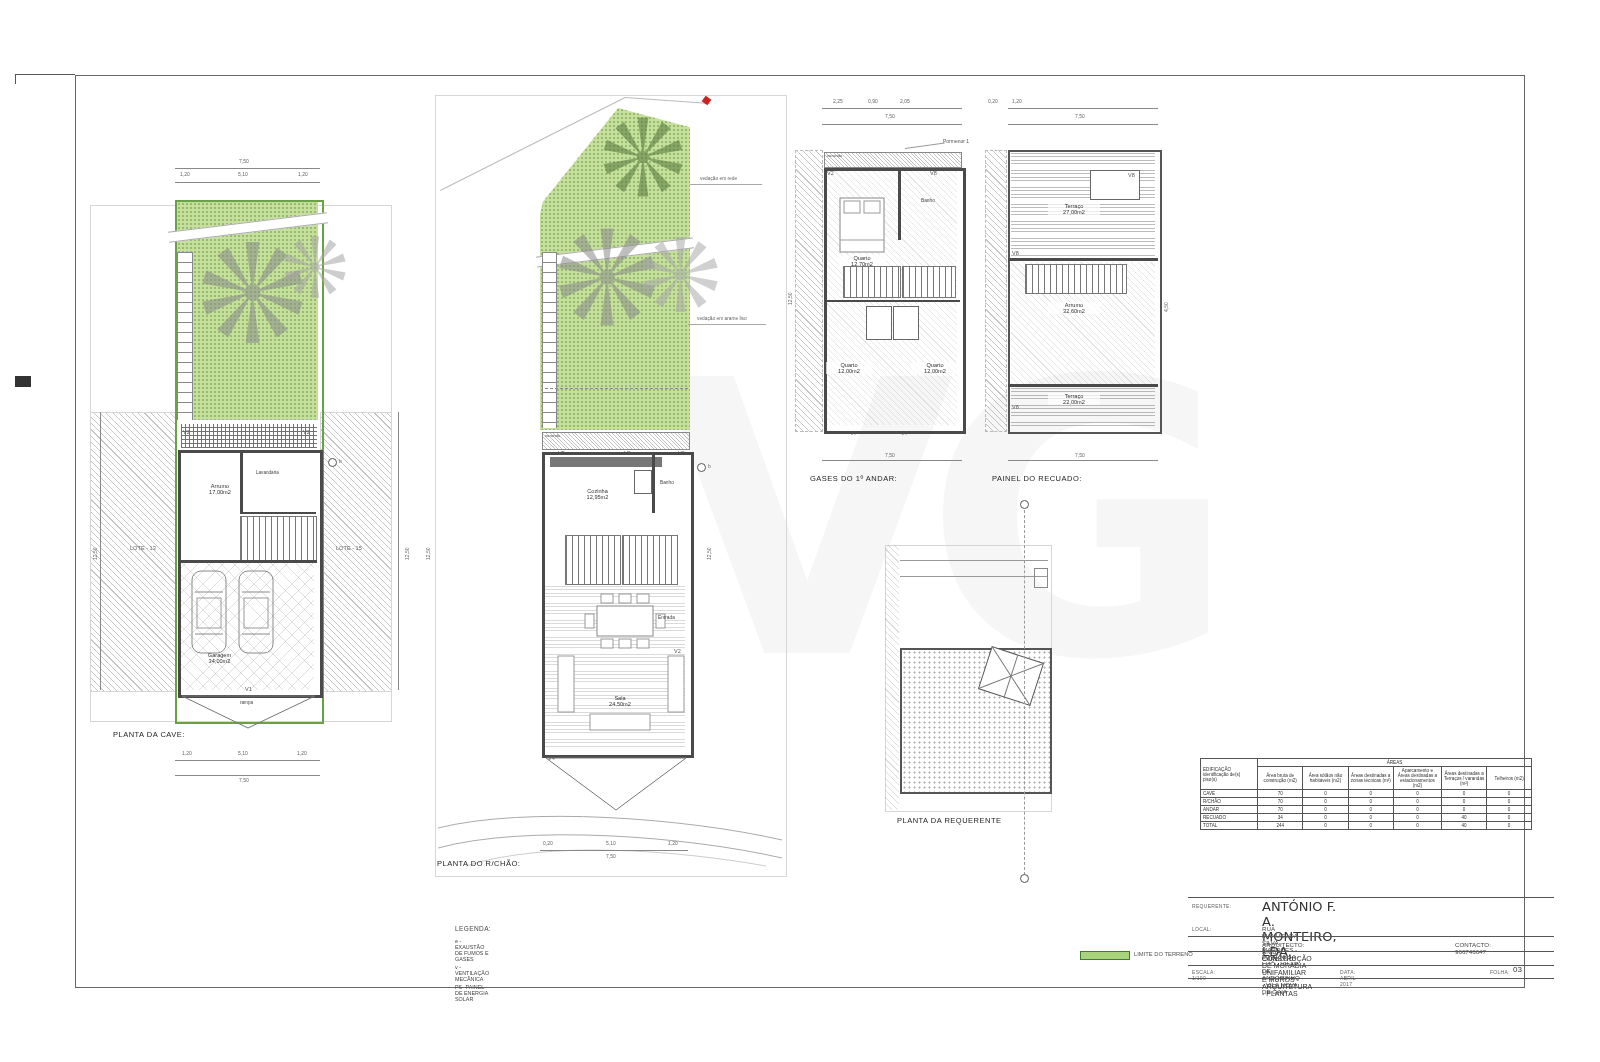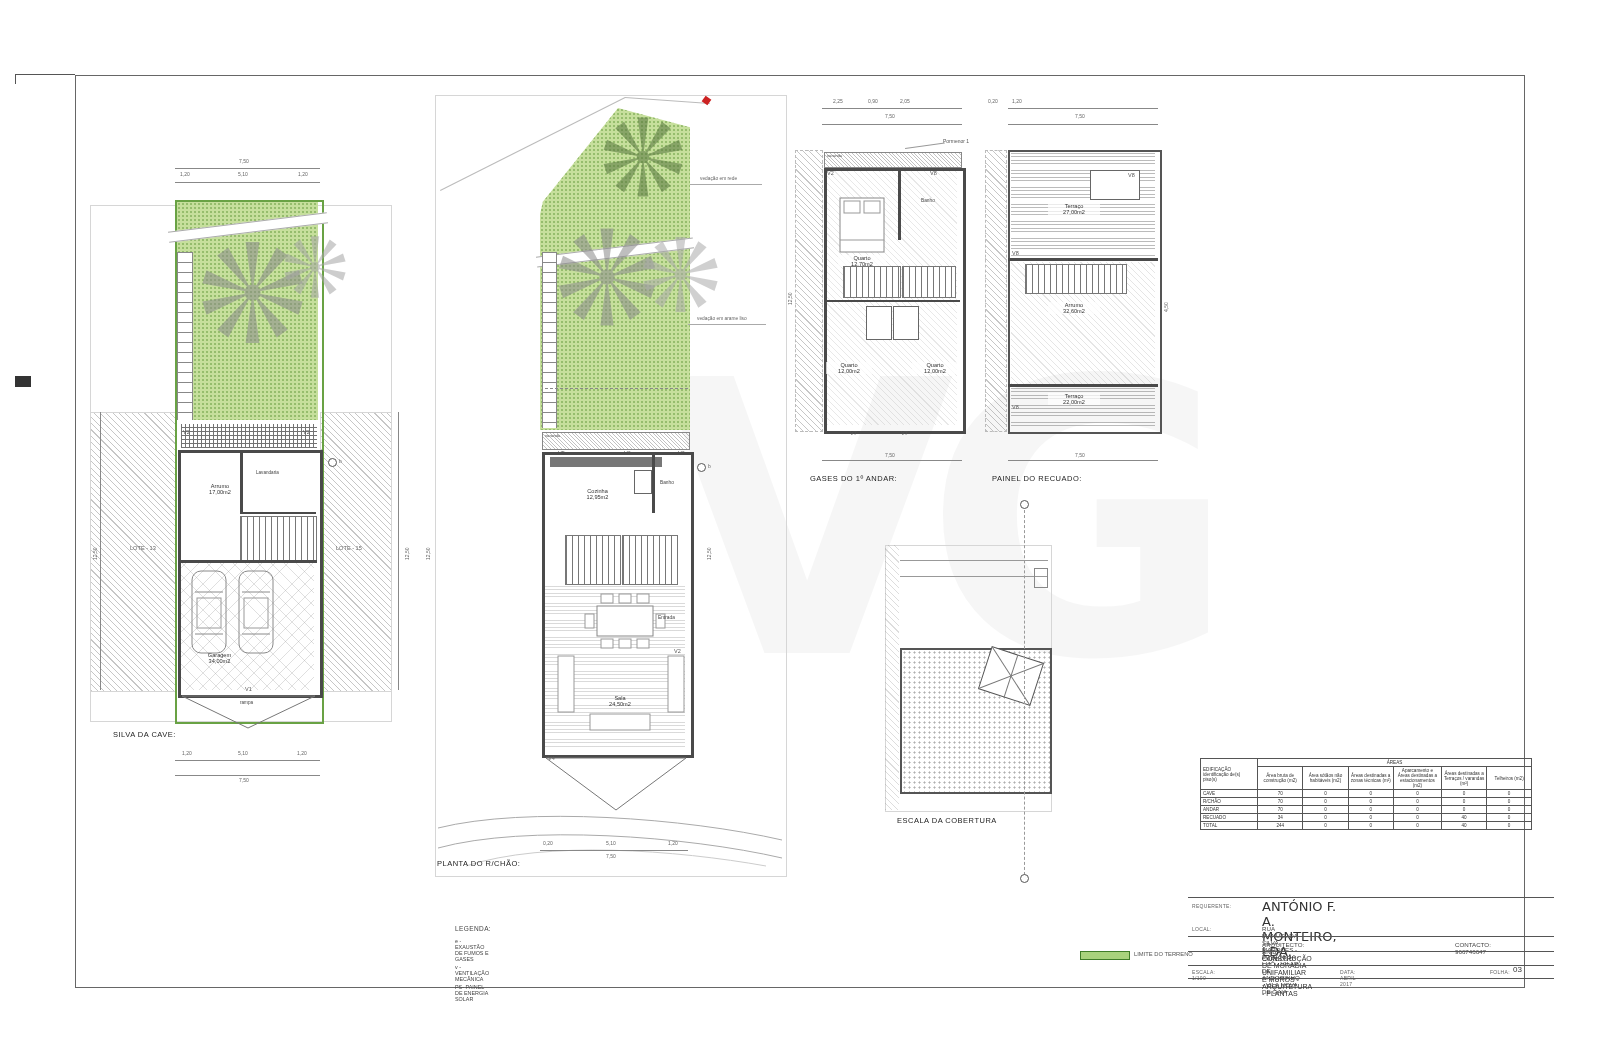--- a/index.html
+++ b/index.html
@@ -134,21 +134,21 @@
     <div class="abs vline" style="left:398px;top:412px;height:278px"></div>
     <span class="lbl dim rot" style="left:404px;top:560px">12,50</span>
     <div class="abs dline" style="left:175px;top:760px;width:145px"></div>
     <span class="lbl dim" style="left:182px;top:750px">1,20</span>
     <span class="lbl dim" style="left:238px;top:750px">5,10</span>
     <span class="lbl dim" style="left:297px;top:750px">1,20</span>
     <div class="abs dline" style="left:175px;top:775px;width:145px"></div>
     <span class="lbl dim" style="left:239px;top:777px">7,50</span>
     <div class="abs marker" style="left:328px;top:458px"></div>
     <span class="lbl dim" style="left:339px;top:458px">b</span>
-    <span class="lbl tt" style="left:113px;top:730px">SILVA DA CAVE:</span>
+    <span class="lbl tt" style="left:113px;top:730px">PLANTA DA CAVE:</span>
   </div>
 
   <div class="grp">
     <div class="abs thin" style="left:435px;top:95px;width:350px;height:780px"></div>
     <div class="abs" style="left:440px;top:190px;width:207px;border-top:1px solid #bbb;transform:rotate(-26.7deg);transform-origin:left top"></div>
     <div class="abs" style="left:625px;top:97px;width:85px;border-top:1px solid #bbb;transform:rotate(4deg);transform-origin:left top"></div>
     <div class="abs" style="left:703px;top:97px;width:7px;height:7px;background:#cc2222;transform:rotate(35deg)"></div>
     <div class="abs green" style="left:540px;top:108px;width:150px;height:322px;clip-path:polygon(2% 29%,52% 0%,100% 6%,100% 100%,0% 100%,0% 33%)"></div>
     <div class="abs" style="left:536px;top:247px;width:158px;height:9px;background:#fff;border-top:1px solid #aaa;border-bottom:1px solid #aaa;transform:rotate(-7deg)"></div>
     <div class="abs ladder" style="left:542px;top:252px;width:13px;height:176px"></div>
@@ -353,21 +353,21 @@
     <div class="abs gravel" style="left:900px;top:648px;width:148px;height:142px;border:2px solid #555"></div>
     <svg class="abs" style="left:982px;top:652px;transform:rotate(18deg)" width="58" height="48" viewBox="0 0 58 48">
       <rect x="2" y="2" width="54" height="44" fill="#fff" stroke="#555"></rect>
       <line x1="2" y1="2" x2="56" y2="46" stroke="#777"></line>
         <line x1="56" y1="2" x2="2" y2="46" stroke="#777"></line>
       <line x1="29" y1="2" x2="29" y2="46" stroke="#777"></line>
     </svg>
     <div class="abs dashv" style="left:1024px;top:505px;height:375px"></div>
     <div class="abs marker" style="left:1020px;top:500px"></div>
     <div class="abs marker" style="left:1020px;top:874px"></div>
-    <span class="lbl tt" style="left:897px;top:816px">ESCALA DA COBERTURA</span>
+    <span class="lbl tt" style="left:897px;top:816px">PLANTA DA REQUERENTE</span>
   </div>
 
   <div class="abs" style="left:1200px;top:758px;width:332px">
       <table class="areas">
         <thead>
           <tr>
             <th rowspan="2" class="rl" style="width: 58px;">EDIFICAÇÃO identificação de(s) piso(s)</th>
             <th colspan="6">ÁREAS</th>
           </tr>
           <tr>

